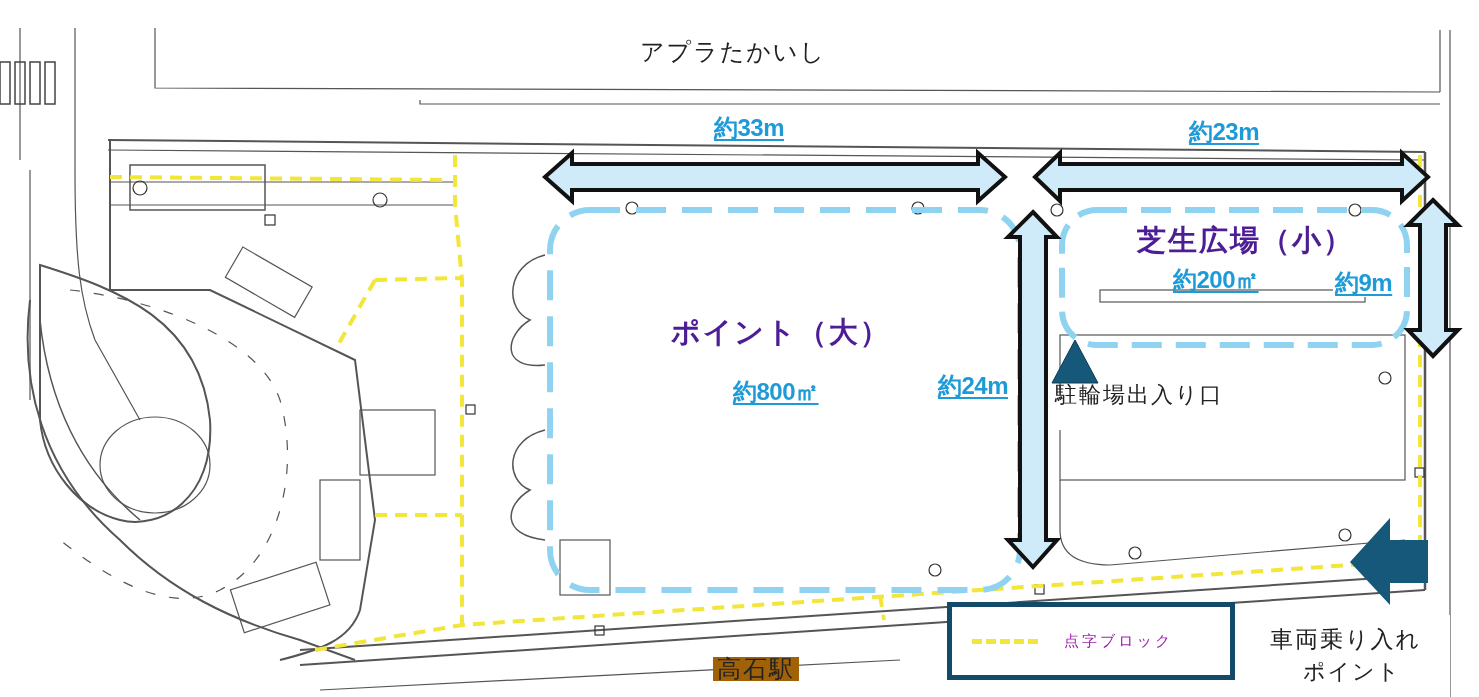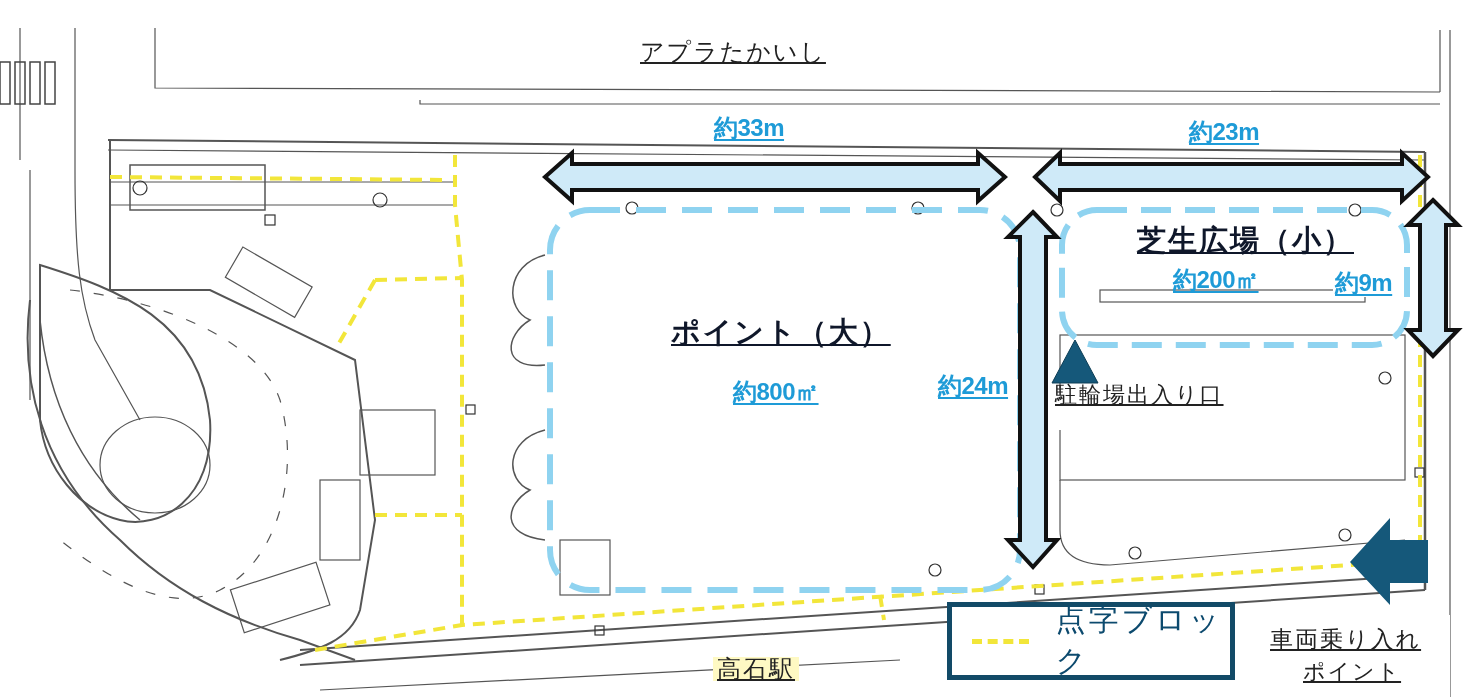--- a/index.html
+++ b/index.html
@@ -1,24 +1,24 @@
 <!DOCTYPE html>
 <html><head>
 <meta charset="utf-8">
 <style>
   html, body { margin:0; padding:0; background:#ffffff; }
   body { width:1479px; height:697px; position:relative; overflow:hidden; font-family:"DejaVu Sans", sans-serif; }
   #map { position:absolute; left:0; top:0; width:1479px; height:697px; }
-  .lbl { position:absolute; white-space:nowrap; line-height:1;text-decoration:underline; }
+  .lbl { position:absolute; white-space:nowrap; line-height:1; }
   .plain { color:#222; font-weight:300; font-size:23px; letter-spacing:2px; }
-  .blue-b { color:#0f172a; font-weight:bold; font-family:"Liberation Sans", sans-serif; }
-  .dim { color:#1e9bd7; font-weight:bold; font-family:"Liberation Sans", sans-serif; font-size:24px; text-underline-offset:3px; background:#fff; padding:2px 6px; letter-spacing:-0.5px; }
+  .blue-b { color:#4c1d95; font-weight:bold; font-family:"Liberation Sans", sans-serif; }
+  .dim { color:#1e9bd7; font-weight:bold; font-family:"Liberation Sans", sans-serif; font-size:24px; text-decoration:underline; text-underline-offset:3px; background:#fff; padding:2px 6px; letter-spacing:-0.5px; }
   .legend { position:absolute; left:947px; top:602px; width:288px; height:78px; border:5px solid #124a67; background:#fff; box-sizing:border-box; display:flex; align-items:center; }
   .legend .swatch { width:66px; height:0; border-top:5px dashed #f2e63a; margin-left:20px; margin-right:26px; }
-  .legend .ltxt { font-size:30px; color:#0c4a6e; letter-spacing:3px; }
+  .legend .ltxt { font-size:15px; color:#a21caf; letter-spacing:3px; }
   .whitebox { position:absolute; background:#fff; }
 </style>
 </head>
 <body>
 
 <svg id="map" viewBox="0 0 1479 697" xmlns="http://www.w3.org/2000/svg">
 
   <g fill="none" stroke="#555" stroke-width="1.2">
 
     <path d="M155 28 L155 88 L1440 92"></path>
@@ -116,21 +116,21 @@
 
     <path d="M1433 200 L1458 225 L1446 225 L1446 330 L1458 330 L1433 356 L1408 330 L1420 330 L1420 225 L1408 225 Z"></path>
   </g>
 
   <polygon points="1075,340 1098,383 1052,383" fill="#15587a" stroke="#0d3d55" stroke-width="1"></polygon>
 
   <path d="M1350 562 L1390 518 L1390 540 L1428 540 L1428 583 L1390 583 L1390 605 Z" fill="#15587a"></path>
 </svg>
 
 <div class="lbl plain" style="left:640px; top:40px; font-size:24px;">アプラたかいし</div>
-<div class="lbl plain" style="left:713px; top:657px; font-size:24px; background:#fef9c3; padding:0 4px;">高石駅</div>
+<div class="lbl plain" style="left:713px; top:657px; font-size:24px; background:#a16207; padding:0 4px;">高石駅</div>
 
 <div class="lbl dim" style="left:708px; top:114px;">約33m</div>
 <div class="lbl dim" style="left:1183px; top:118px;text-align:center;">約23m</div>
 <div class="lbl dim" style="left:932px; top:372px;">約24m</div>
 <div class="lbl dim" style="left:1333px; top:269px; padding:2px 2px;">約9m</div>
 
 <div class="lbl blue-b" style="left:671px; top:318px; font-size:29px; letter-spacing:2px;">ポイント（大）</div>
 <div class="lbl dim" style="left:710px; top:378px; background:transparent;margin-left:17px;">約800㎡</div>
 
 <div class="lbl blue-b" style="left:1137px; top:226px; font-size:29px; letter-spacing:2px;">芝生広場（小）</div>

